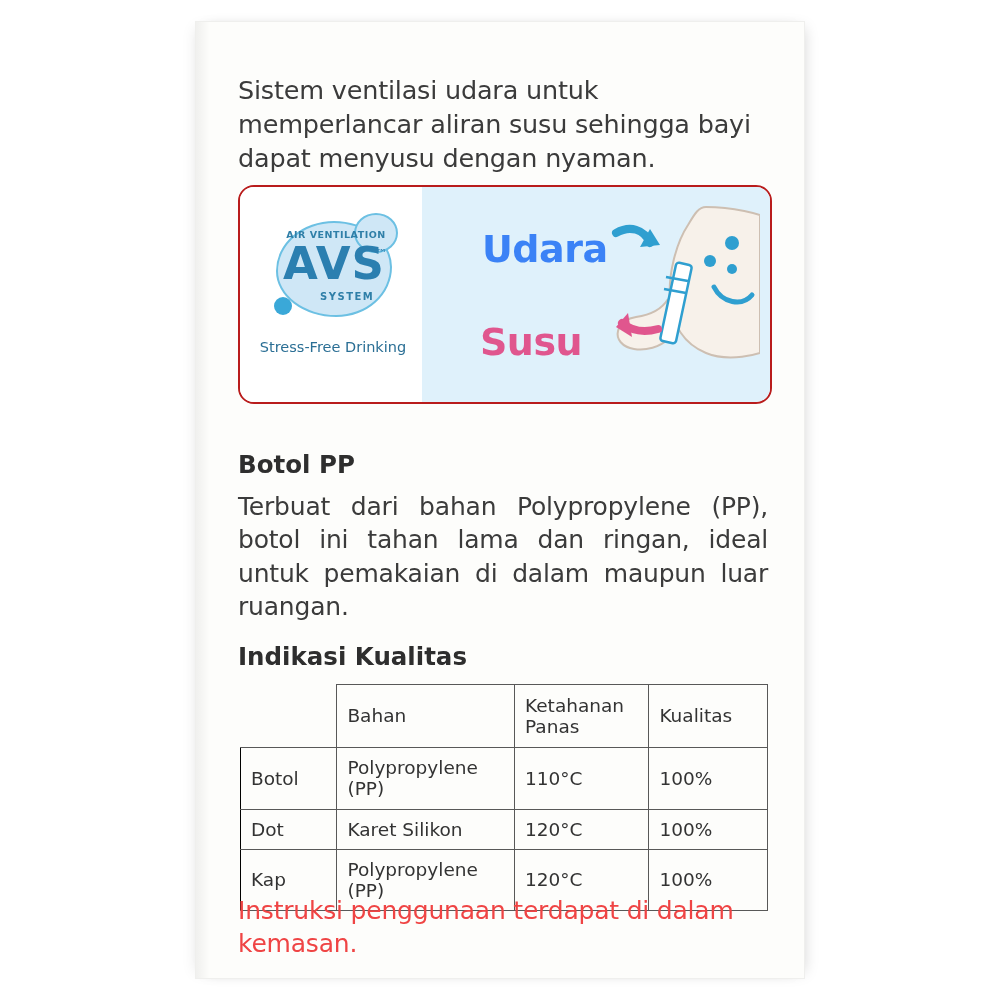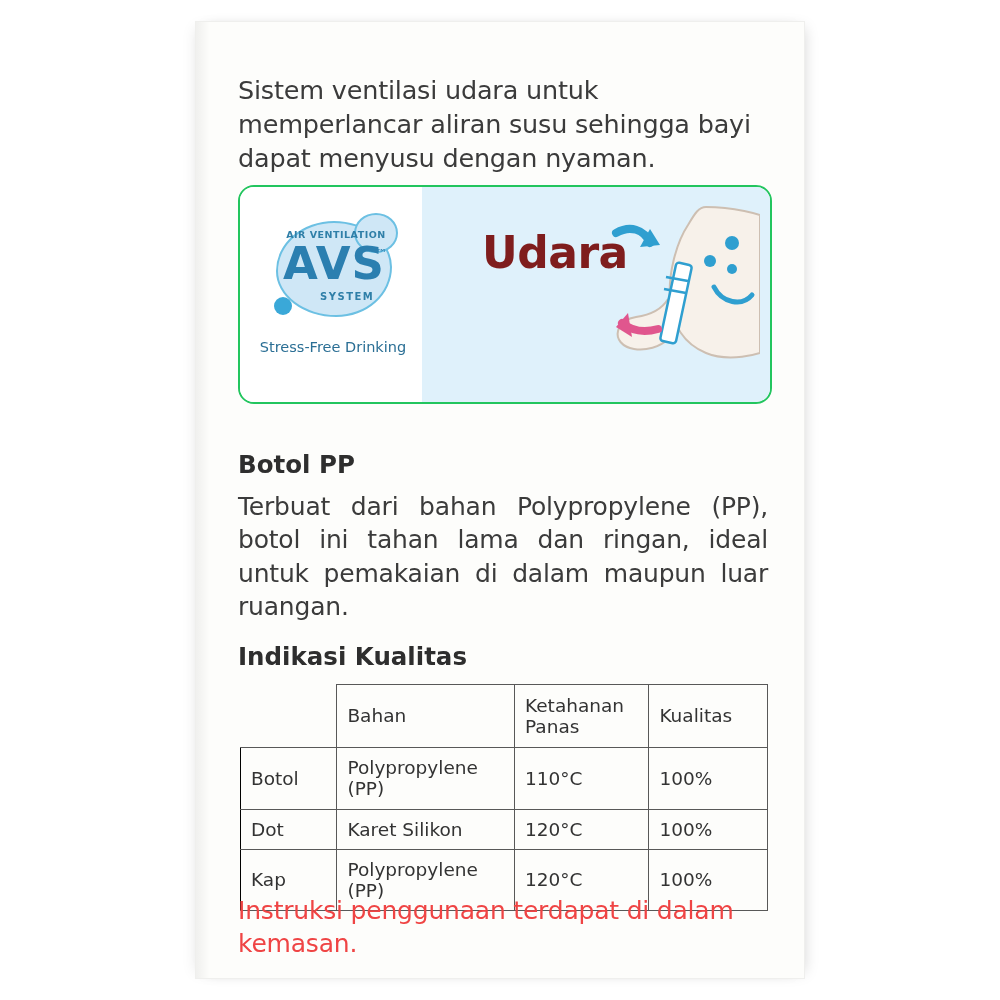--- a/index.html
+++ b/index.html
@@ -50,21 +50,21 @@
     letter-spacing: -0.2px;
   }
 
   
   .avs-panel {
     position: absolute;
     top: 163px;
     left: 0;
     width: 530px;
     height: 215px;
-    border: 2px solid #22c55e;
+    border: 2px solid #b91c1c;
     border-radius: 16px;
     background: #ffffff;
     overflow: hidden;
   }
   .avs-left {
     position: absolute;
     left: 0; top: 0;
     width: 182px; height: 100%;
     background: #ffffff;
   }
@@ -146,23 +146,23 @@
     width: 150px;
     text-align: center;
     font-size: 14.5px;
     color: #2b6f95;
   }
 
   .udara-word {
     position: absolute;
     left: 242px;
     top: 40px;
-    font-size: 44px;
-    font-weight: bold;
-    color: #7f1d1d;
+    font-size: 38px;
+    font-weight: bold;
+    color: #3b82f6;
     font-family: "DejaVu Sans", sans-serif;
     letter-spacing: -0.5px;
   }
   .susu-word {
     position: absolute;
     left: 240px;
     top: 133px;
     font-size: 38px;
     font-weight: bold;
     color: #e0568e;
@@ -257,20 +257,21 @@
         <div class="avs-blob2"></div>
         <div class="avs-dot"></div>
         <div class="avs-top-text">AIR VENTILATION</div>
         <div class="avs-big">AVS</div>
         <div class="avs-tm">™</div>
         <div class="avs-system">SYSTEM</div>
       </div>
       <div class="avs-tagline">Stress-Free Drinking</div>
 
       <div class="udara-word">Udara</div>
+      <div class="susu-word">Susu</div>
 
       <svg class="nipple-art" viewBox="0 0 150 185">
         <path d="M96 4 C126 4 150 12 150 12 L150 150 C150 150 120 160 96 150 C72 140 62 120 60 96 C58 72 66 40 78 22 C84 12 88 4 96 4 Z" fill="#f7f1ea" stroke="#cdbfb2" stroke-width="2"></path>
         <circle cx="122" cy="40" r="7" fill="#2f9fd0"></circle>
         <circle cx="100" cy="58" r="6" fill="#2f9fd0"></circle>
         <circle cx="122" cy="66" r="5" fill="#2f9fd0"></circle>
         <path d="M104 84 C112 100 132 104 142 92" stroke="#2f9fd0" stroke-width="5" fill="none" stroke-linecap="round"></path>
         <path d="M58 96 C52 106 40 112 26 114 C18 115 10 120 8 128 C6 136 12 144 24 146 C36 148 50 144 58 136" fill="#f7f1ea" stroke="#cdbfb2" stroke-width="2"></path>
         <rect x="58" y="60" width="16" height="80" rx="3" fill="#ffffff" stroke="#2f9fd0" stroke-width="2.5" transform="rotate(12 66 100)"></rect>
         <line x1="56" y1="74" x2="78" y2="78" stroke="#2f9fd0" stroke-width="2.5"></line>

